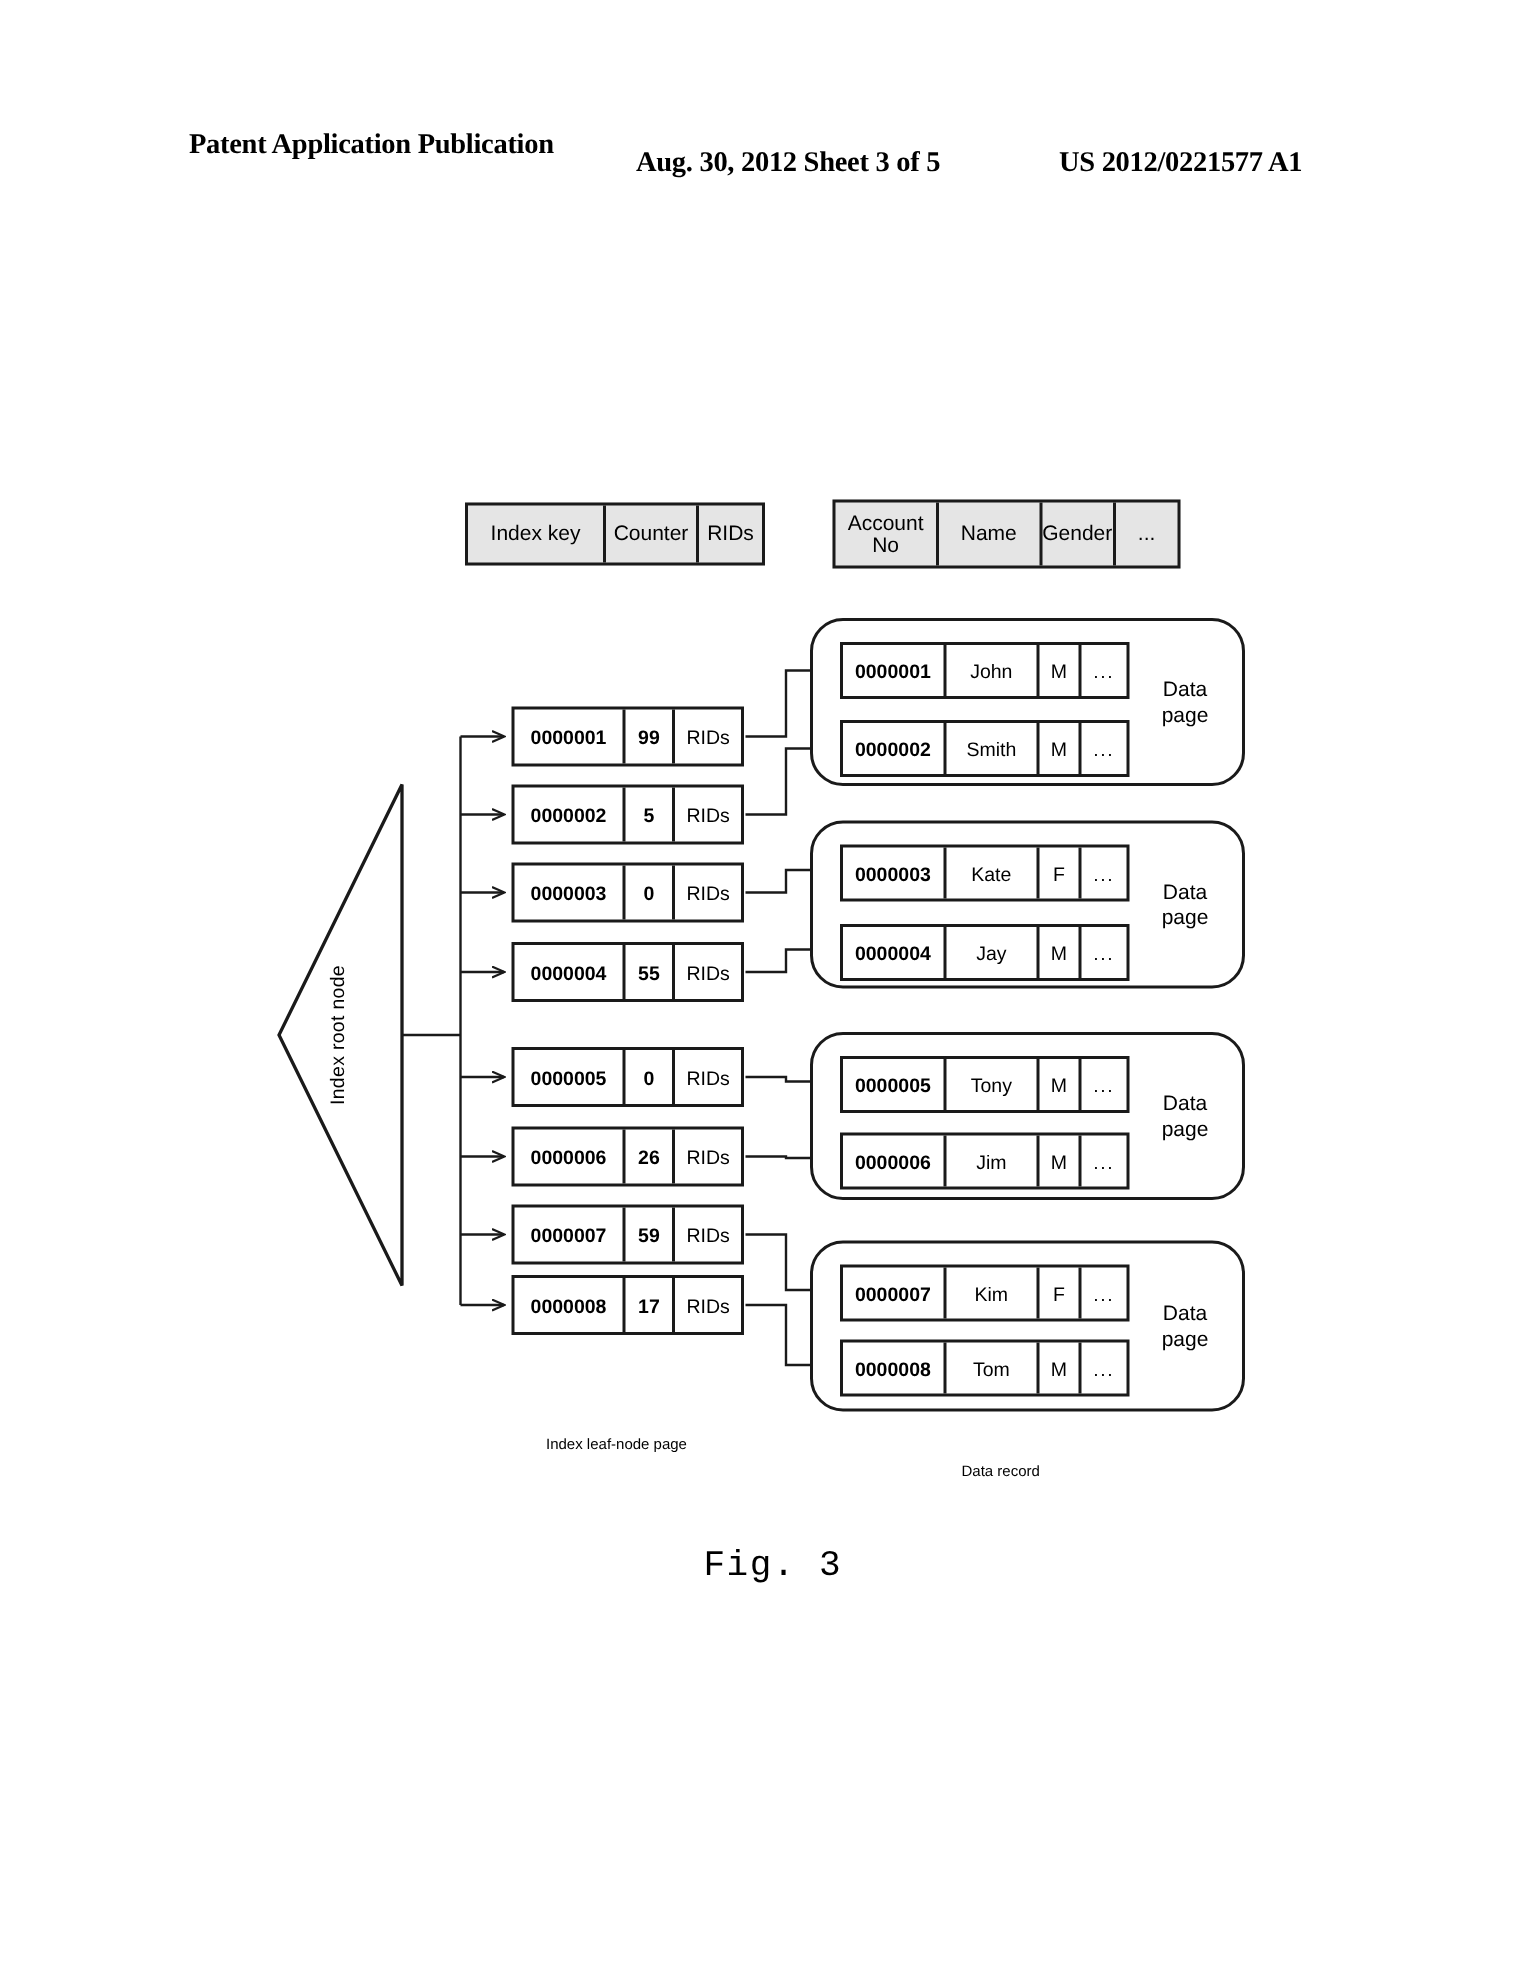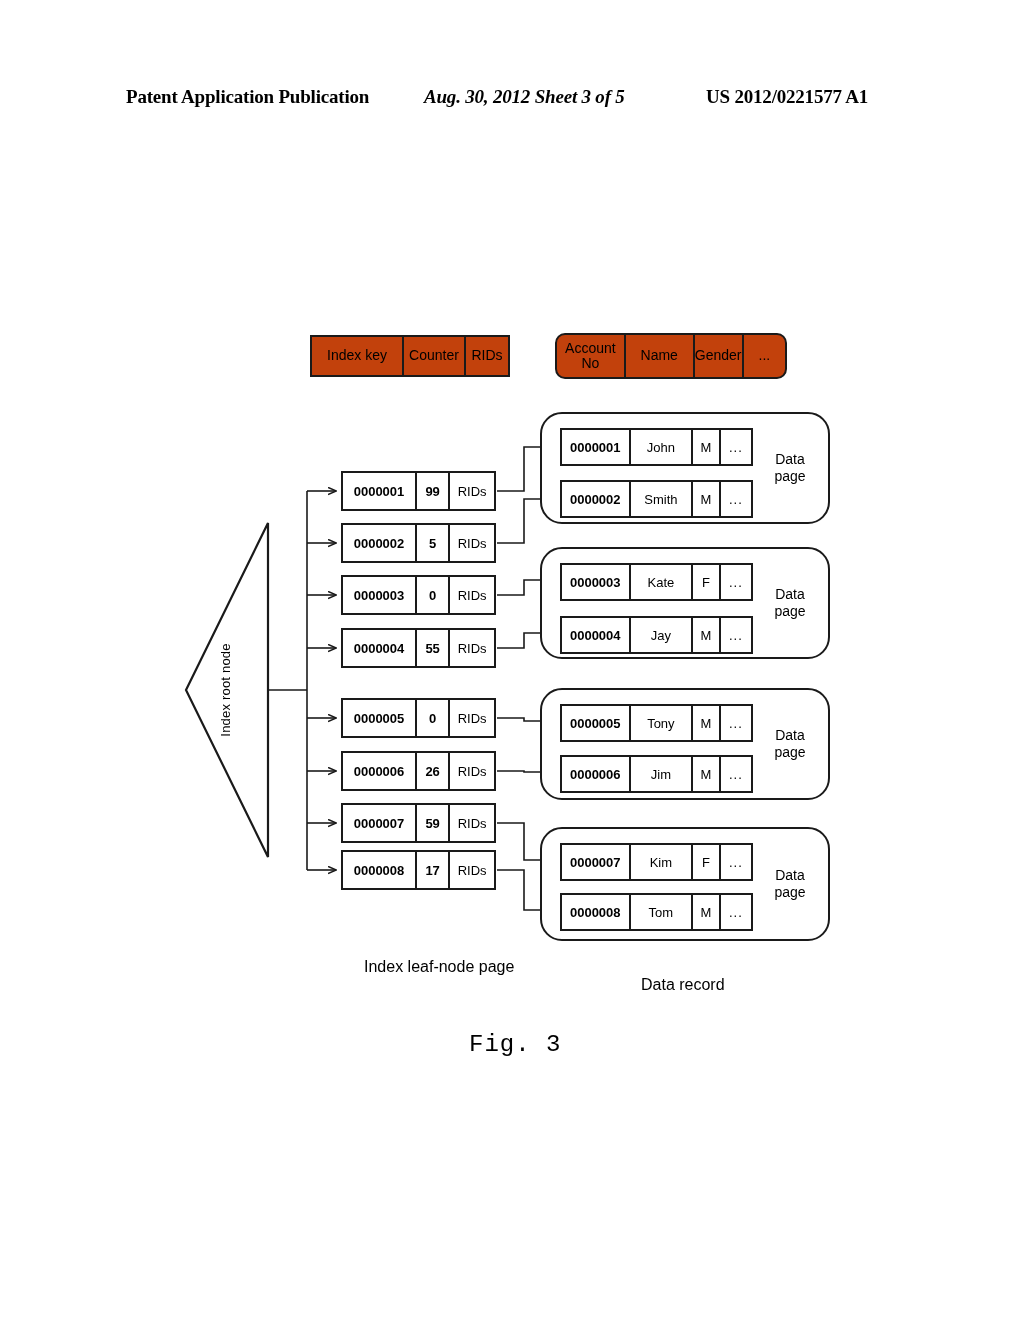--- a/index.html
+++ b/index.html
@@ -31,28 +31,27 @@
   }
   #page-header .hdr-left {
     position: absolute;
     left: 126px;
     top: 0;
     white-space: nowrap;
   }
   #page-header .hdr-mid {
     position: absolute;
     left: 424px;
-    top: 0;
-    white-space: nowrap;
-    font-style: italic;
+    top: 12px;
+    white-space: nowrap;
   }
   #page-header .hdr-right {
     position: absolute;
     left: 706px;
-    top: 0;
+    top: 12px;
     white-space: nowrap;
   }
 
   
   #figure-canvas {
     position: absolute;
     left: 0;
     top: 0;
     width: 1024px;
     height: 1320px;
@@ -64,21 +63,21 @@
     width: 1024px;
     height: 1320px;
     pointer-events: none;
   }
 
   
   .schema-box {
     position: absolute;
     display: flex;
     border: 2px solid #1a1a1a;
-    background: #c2410c;
+    background: #e5e5e5;
     box-sizing: border-box;
   }
   .schema-box .cell {
     display: flex;
     align-items: center;
     justify-content: center;
     border-right: 2px solid #1a1a1a;
     box-sizing: border-box;
     font-size: 14px;
     line-height: 1.08;
@@ -98,21 +97,20 @@
   }
   #index-schema-box .c0 { width: 92px; }
   #index-schema-box .c1 { width: 62px; }
   #index-schema-box .c2 { width: 42px; }
 
   #record-schema-box {
     left: 555px;
     top: 333px;
     width: 232px;
     height: 46px;
-    border-radius: 10px;
   }
   #record-schema-box .c0 { width: 70px; white-space: normal; }
   #record-schema-box .c1 { width: 70px; }
   #record-schema-box .c2 { width: 50px; }
   #record-schema-box .c3 { width: 42px; }
 
   
   #index-root-node {
     position: absolute;
     left: 182px;
@@ -202,21 +200,21 @@
     border-right: none;
   }
   .data-record .acct   { width: 70px; font-weight: bold; }
   .data-record .nm     { width: 64px; }
   .data-record .gd     { width: 28px; }
   .data-record .dots   { width: 31px; font-size: 13px; letter-spacing: 1px; }
 
   
   .caption {
     position: absolute;
-    font-size: 16px;
+    font-size: 10px;
     white-space: nowrap;
   }
   #caption-leaf-page {
     left: 364px;
     top: 958px;
   }
   #caption-data-record {
     left: 641px;
     top: 976px;
   }

